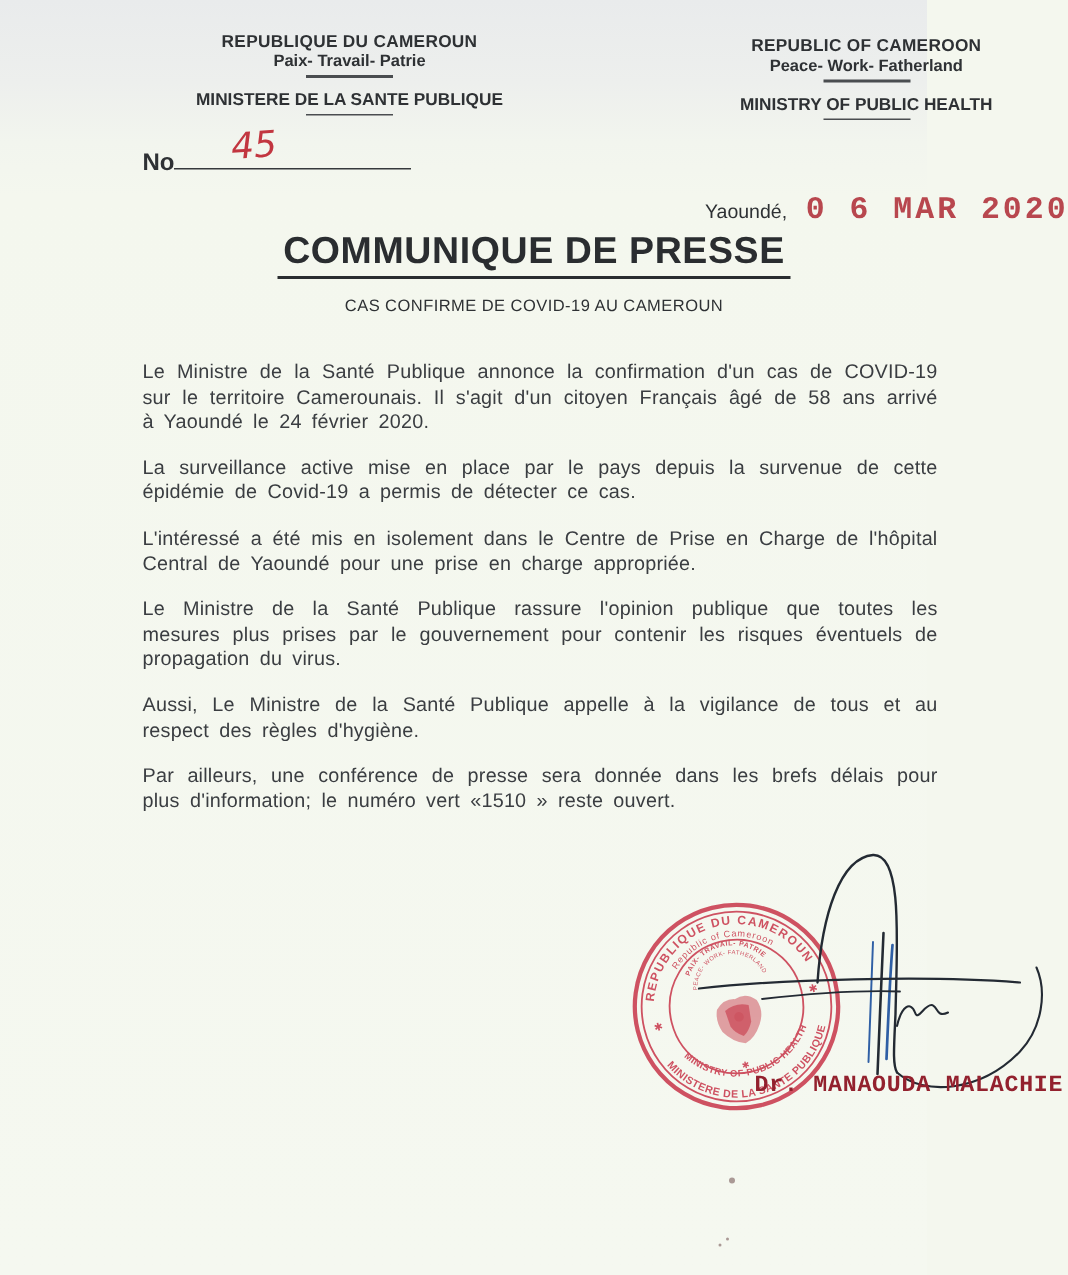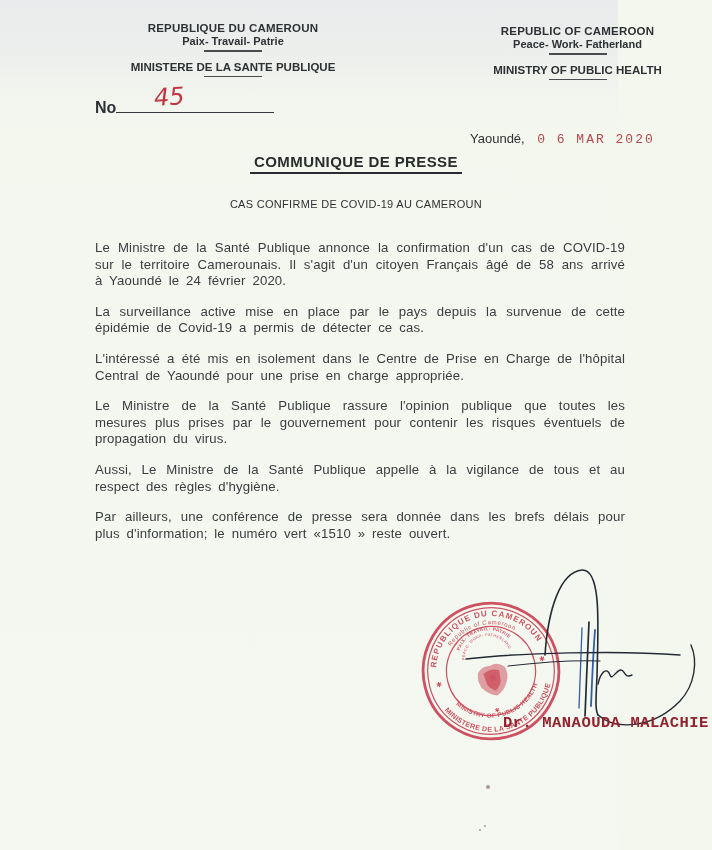--- a/index.html
+++ b/index.html
@@ -28,27 +28,27 @@
   .no-rule{display:inline-block;width:158px;border-bottom:1.8px solid #36393c;height:15px;position:relative;}
   .no-value{
     position:absolute;left:38px;top:-14px;
     font-family:"DejaVu Sans",sans-serif;font-style:italic;
     font-size:24px;color:#c23640;transform:rotate(-4deg);font-weight:500;
   }
   
   .dateline{position:absolute;left:470px;top:129px;white-space:nowrap;}
   .date-place{font-size:13px;font-weight:normal;color:#2e3134;}
   .date-stamp{
-    font-family:"Liberation Mono",monospace;font-size:13px;font-weight:normal;
+    font-family:"Liberation Mono",monospace;font-size:21px;font-weight:bold;
     color:#b8474e;letter-spacing:2px;margin-left:8px;text-align:right;
   }
   
   .title-wrap{position:absolute;left:0;top:153px;width:712px;text-align:center;}
   .doc-title{
-    display:inline-block;font-size:15px;font-weight:bold;color:#2a2d30;
+    display:inline-block;font-size:25px;font-weight:bold;color:#2a2d30;
     letter-spacing:.4px;border-bottom:2.4px solid #2a2d30;padding:0 4px 2px 4px;
   }
   .subtitle-wrap{position:absolute;left:0;top:194px;width:712px;text-align:center;}
   .doc-subtitle{font-size:11px;font-weight:normal;color:#2e3134;letter-spacing:.3px;}
   
   .body-text{position:absolute;left:95px;top:240px;width:530px;}
   .body-text p{
     margin:0 0 14px 0;font-size:13.2px;line-height:16.6px;color:#3a3d41;
     text-align:justify;word-spacing:3px;letter-spacing:.15px;
   }

